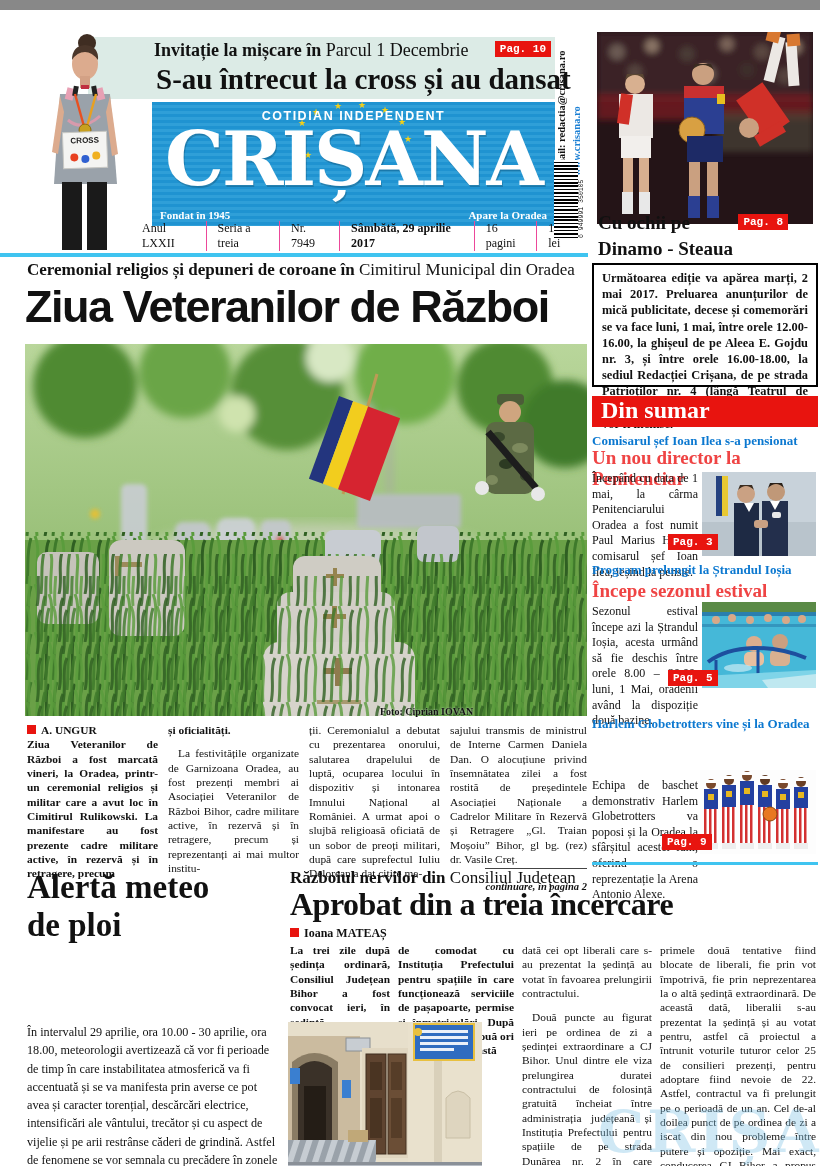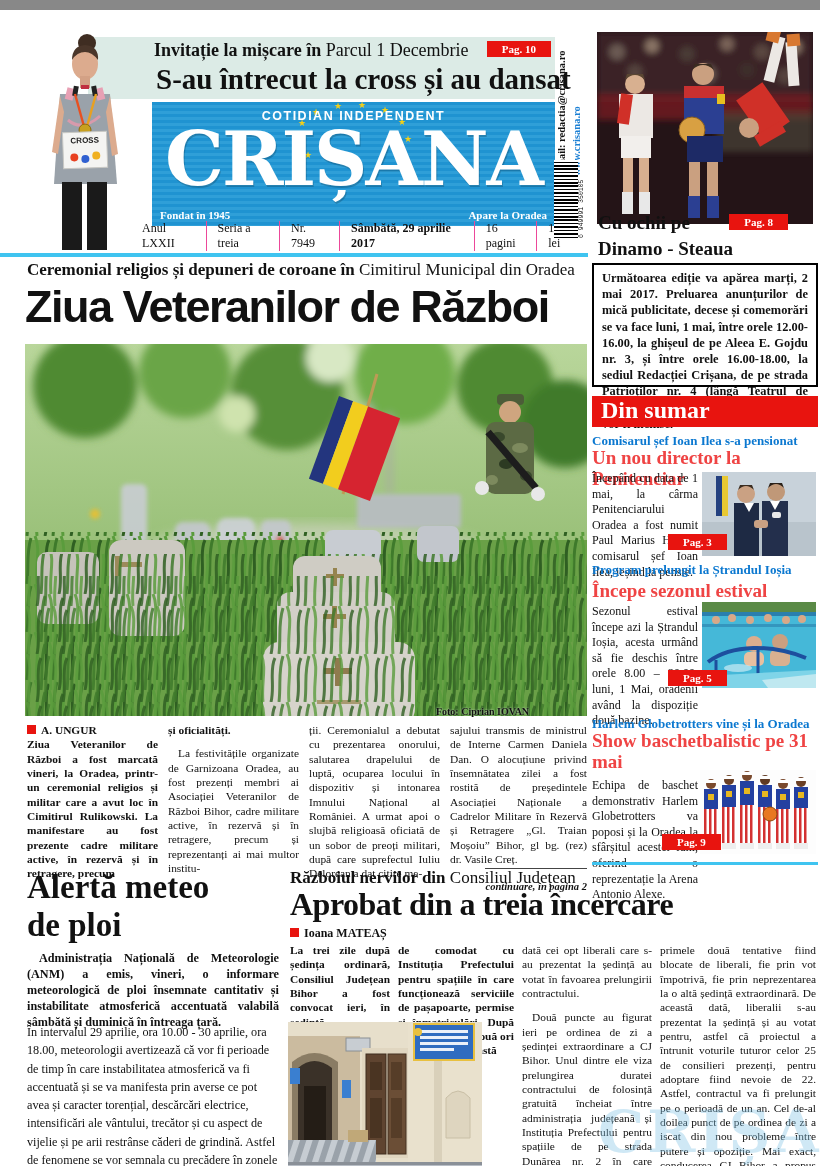--- a/index.html
+++ b/index.html
@@ -1,21 +1,21 @@
 <!DOCTYPE html>
 <html><head>
 <meta charset="utf-8">
 <style>
   html,body{margin:0;padding:0;background:#888}
   .page{position:relative;width:820px;height:1166px;background:#fff;overflow:hidden;
         font-family:"Liberation Serif","DejaVu Serif",serif;color:#111;margin:10px auto}
   .abs{position:absolute}
   .sans{font-family:"Liberation Sans","DejaVu Sans",sans-serif}
-  .badge{background:#e8140f;color:#fff;font-family:Liberation Serif, serif;
-         font-weight:bold;font-size:11px;padding:2px 15px;display:inline-block;line-height:1.1}
+  .badge{background:#e8140f;color:#fff;font-family:Liberation Mono, monospace;
+         font-weight:bold;font-size:11px;padding:2px 5px;display:inline-block;line-height:1.1}
   .jtxt{text-align:justify}
   .sq{display:inline-block;width:9px;height:9px;background:#e8140f;margin-right:5px;vertical-align:baseline}
   .cont{font-style:italic;font-weight:bold;font-size:10.5px;border-top:1px solid #444;
         display:block;margin-left:auto;width:max-content;padding-top:11px;margin-top:2px}
   .vtext{writing-mode:vertical-rl;transform:rotate(180deg);white-space:nowrap}
   .col{font-size:11.4px;line-height:14.35px;text-align:justify}
   .col p{margin:0;text-indent:10px}
   .sumbody{font-size:12px;line-height:15.6px;text-align:justify}
   .sumhead{font-weight:bold;font-size:19px;line-height:21px;color:#ef4444}
   .sumkick{font-weight:bold;font-size:13px;color:#0b78d0}
@@ -263,21 +263,21 @@
         <rect x="238" y="298" width="152" height="84" rx="17" fill="#d6d3cb"></rect>
         <rect x="310" y="314" width="6" height="28" fill="#8f7b4e"></rect>
           <rect x="299" y="324" width="28" height="6" fill="#8f7b4e"></rect>
         <rect x="292" y="356" width="44" height="4" fill="#a89a70"></rect>
       </g>
       <g transform="translate(-8,22)">
           <rect x="0" y="210" width="562" height="162" fill="url(#gp)" opacity=".8"></rect>
         </g>
     </svg>
   </div>
-  <div class="abs credit" style="left:380px;top:696px;width:205px;text-align:center">Foto: Ciprian IOVAN</div>
+  <div class="abs credit" style="left:380px;top:696px;width:205px;text-align:left">Foto: Ciprian IOVAN</div>
 
   <div class="abs col" style="left:27px;top:713px;width:131px;height:142px;font-weight:bold">
     <div><span class="sq"></span><b>A. UNGUR</b></div>
     <span>Ziua Veteranilor de Război a fost marcată vineri, la Oradea, printr-un ceremonial religios și militar care a avut loc în Cimitirul Rulikowski. La manifestare au fost prezente cadre militare active, în rezervă și în retragere, precum</span>
   </div>
   <div class="abs col" style="left:168px;top:713px;width:131px;height:142px">
     <div style="font-weight:bold">și oficialități.</div>
     <p style="margin-top:9px">La festivitățile organizate de Garnizoana Oradea, au fost prezenți membri ai Asociației Veteranilor de Război Bihor, cadre militare active, în rezervă și în retragere, precum și reprezentanți ai mai multor institu-</p>
   </div>
   <div class="abs col" style="left:309px;top:713px;width:131px;height:142px">
@@ -342,21 +342,20 @@
       <line x1="14" y1="58" x2="14" y2="82" stroke="#1d4f9e" stroke-width="3"></line>
       <line x1="56" y1="48" x2="56" y2="80" stroke="#1d4f9e" stroke-width="3"></line>
       <ellipse cx="36" cy="66" rx="14" ry="4" fill="#fff" opacity=".5"></ellipse>
       <path d="M0,74 L114,68 L114,86 L0,86Z" fill="#7fd4e8"></path>
       <path d="M60,78 L114,72 L114,86 L66,86Z" fill="#bfe8f0"></path>
     </svg>
   </div>
   <span class="abs badge" style="left:668px;top:660px">Pag. 5</span>
 
   <div class="abs sumkick" style="left:592px;top:706px;width:226px">Harlem Globetrotters vine și la Oradea</div>
-  <div class="abs sumhead" style="left:592px;top:720px;width:226px">Show baschetbalistic pe 31 mai</div>
   <div class="abs sumbody" style="left:592px;top:768px;width:106px;height:78px">Echipa de baschet demonstrativ Harlem Globetrotters va poposi și la Oradea la sfârșitul acestei luni, oferind o reprezentație la Arena Antonio Alexe.</div>
   <div class="abs" style="left:700px;top:760px;width:116px;height:84px">
     <svg class="photo" width="116" height="84" viewBox="0 0 116 84">
       <defs>
           <pattern id="str" width="5" height="5" patternUnits="userSpaceOnUse">
         <rect width="5" height="5" fill="#fff"></rect>
             <rect width="2.5" height="5" fill="#d33131"></rect>
       </pattern>
         </defs>
       <rect width="116" height="84" fill="#fdfdfd"></rect>
@@ -414,21 +413,20 @@
     </svg>
   </div>
   <span class="abs badge" style="left:662px;top:824px">Pag. 9</span>
 
   <div class="abs cyan" style="left:592px;top:852px;width:226px;height:3px"></div>
 
   <div class="abs" style="left:27px;top:858px;width:252px">
     <div style="font-weight:bold;font-size:33px;line-height:38px">Alertă meteo</div>
     <div style="font-weight:bold;font-size:33px;line-height:38px">de ploi</div>
   </div>
-  <div class="abs jtxt" style="left:27px;top:940px;width:252px;font-weight:bold;font-size:12.2px;line-height:16px;text-indent:12px">Administrația Națională de Meteorologie (ANM) a emis, vineri, o informare meteorologică de ploi însemnate cantitativ și instabilitate atmosferică accentuată valabilă sâmbătă și duminică în întreaga țară.</div>
   <div class="abs" style="left:27px;top:1012px;width:252px">
     <span class="jtxt" style="display:inline;font-size:12.2px;line-height:15.3px;text-indent:12px">În intervalul 29 aprilie, ora 10.00 - 30 aprilie, ora 18.00, meteorologii avertizează că vor fi perioade de timp în care instabilitatea atmosferică va fi accentuată și se va manifesta prin averse ce pot avea și caracter torențial, descărcări electrice, intensificări ale vântului, trecător și cu aspect de vijelie și pe arii restrânse căderi de grindină. Astfel de fenomene se vor semnala cu precădere în zonele de deal și de munte, precum și în Oltenia, Transilvania, jumătatea de nord a Moldovei și local în Muntenia. Cantitățile de apă vor depăși local 20-25 l/mp și izolat 35-40 l/mp, în special în zona Carpaților Meridionali și în nordul Carpaților Orientali.</span>
   </div>
 
   <div class="abs" style="left:290px;top:858px;font-size:17px;white-space:nowrap">
     <b>Războiul nervilor din</b><span> Consiliul Județean</span>
   </div>
   <div class="abs" style="left:290px;top:876px;width:528px;font-weight:bold;font-size:32px;letter-spacing:-.5px;white-space:nowrap">Aprobat din a treia încercare</div>
   <div class="abs" style="left:290px;top:916px;font-size:12px;font-weight:bold">
     <span class="sq"></span><b>Ioana MATEAȘ</b>

